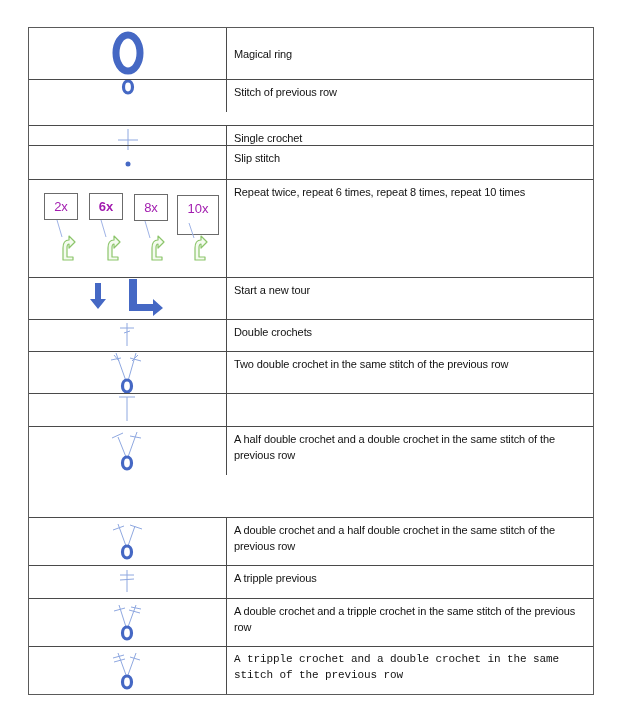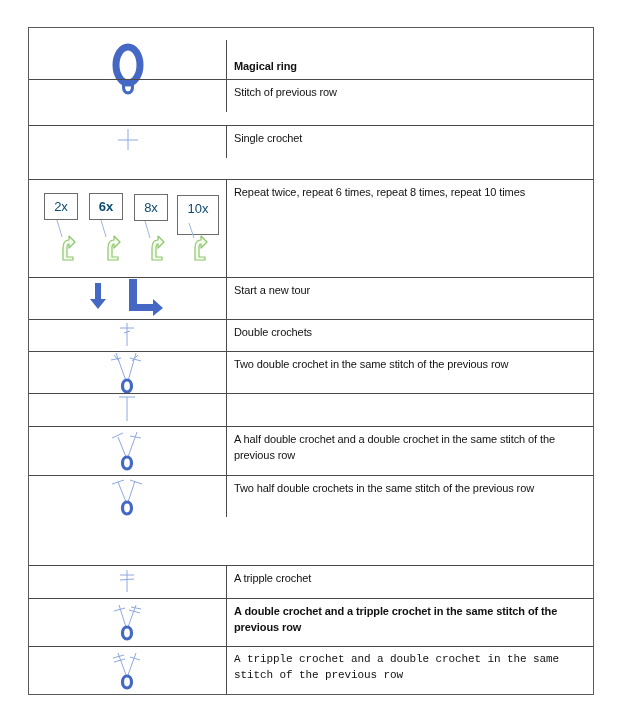--- a/index.html
+++ b/index.html
@@ -9,28 +9,28 @@
          border: 1.5px solid #5a5a5a; box-sizing: border-box; }
   .row { position: absolute; left: 0; width: 100%; border-top: 1.5px solid #4a4a4a; box-sizing: border-box; }
   .row.first { border-top: none; }
   .sym { position: absolute; left: 0; top: 0; width: 198px; height: 100%;
          border-right: 1.5px solid #4a4a4a; box-sizing: border-box; }
   .sym svg { position: absolute; left: 0; top: 0; }
   .desc { position: absolute; left: 205px; top: 4px; width: 350px;
           font-size: 11px; line-height: 16px; color: #111; letter-spacing: -0.1px; }
   .desc.mid { top: 50%; transform: translateY(-50%); }
   .rep-box { position: absolute; border: 1px solid #6b6b6b; background: #fff;
-             font-size: 13px; color: #0c4a6e; text-align: center; box-sizing: border-box; }
+             font-size: 13px; color: #a21caf; text-align: center; box-sizing: border-box; }
 </style>
 </head>
 <body>
 
 <div class="legend-table" style="height:668px;">
 
-  <div class="row first" style="top:12px;height:51px;font-weight:bold;">
+  <div class="row first" style="top:0;height:51px;">
     <div class="sym">
       <svg width="198" height="51">
         <ellipse cx="99" cy="25" rx="12" ry="18" fill="none" stroke="#4568c4" stroke-width="7"></ellipse>
       </svg>
     </div>
     <div class="desc mid">Magical ring</div>
   </div>
 
   <div class="row" style="top:51px;height:33px;">
     <div class="sym">
@@ -44,20 +44,28 @@
   <div class="row" style="top:69px;height:33px;margin-top:28px;">
     <div class="sym">
       <svg width="198" height="33">
         <line x1="99" y1="3" x2="99" y2="24" stroke="#8fa8e0" stroke-width="1"></line>
         <line x1="89" y1="14" x2="109" y2="14" stroke="#8fa8e0" stroke-width="1"></line>
       </svg>
     </div>
     <div class="desc">Single crochet</div>
   </div>
 
+  <div class="row" style="top:117px;height:34px;">
+    <div class="sym">
+      <svg width="198" height="34">
+        <circle cx="99" cy="18" r="2.5" fill="#4568c4"></circle>
+      </svg>
+    </div>
+    <div class="desc">Slip stitch</div>
+  </div>
 
   <div class="row" style="top:151px;height:98px;">
     <div class="sym">
       <div class="rep-box" style="left:15px;top:13px;width:34px;height:27px;line-height:25px;">2x</div>
       <div class="rep-box" style="left:60px;top:13px;width:34px;height:27px;line-height:25px;font-weight:bold;">6x</div>
       <div class="rep-box" style="left:105px;top:14px;width:34px;height:27px;line-height:25px;text-align:center;">8x</div>
       <div class="rep-box" style="left:148px;top:15px;width:42px;height:40px;line-height:26px;">10x</div>
       <svg width="198" height="98" style="pointer-events:none;">
 
         <line x1="28" y1="40" x2="33" y2="57" stroke="#9fb3e6" stroke-width="1"></line>
@@ -127,46 +135,46 @@
         <line x1="97" y1="30" x2="89" y2="10" stroke="#8fa8e0" stroke-width="1"></line>
         <line x1="83" y1="11" x2="94" y2="6" stroke="#8fa8e0" stroke-width="1"></line>
         <line x1="99" y1="30" x2="108" y2="5" stroke="#8fa8e0" stroke-width="1"></line>
         <line x1="101" y1="9" x2="112" y2="11" stroke="#8fa8e0" stroke-width="1"></line>
         <ellipse cx="98" cy="36" rx="4.5" ry="6" fill="none" stroke="#4568c4" stroke-width="3.2"></ellipse>
       </svg>
     </div>
     <div class="desc">A half double crochet and a double crochet in the same stitch of the previous row</div>
   </div>
 
-  <div class="row" style="top:447px;height:42px;">
-    <div class="sym">
-      <svg width="198" height="42">
-        <line x1="97" y1="26" x2="89" y2="6" stroke="#8fa8e0" stroke-width="1"></line>
-        <line x1="83" y1="8" x2="95" y2="4" stroke="#8fa8e0" stroke-width="1"></line>
-        <line x1="99" y1="26" x2="106" y2="5" stroke="#8fa8e0" stroke-width="1"></line>
-        <line x1="101" y1="4" x2="113" y2="8" stroke="#8fa8e0" stroke-width="1"></line>
-        <ellipse cx="98" cy="32" rx="4.5" ry="6" fill="none" stroke="#4568c4" stroke-width="3.2"></ellipse>
-      </svg>
-    </div>
-    <div class="desc">Two half double crochets in the same stitch of the previous row</div>
-  </div>
-
+
+  <div class="row" style="top:489px;height:48px;">
+    <div class="sym">
+      <svg width="198" height="48">
+        <line x1="97" y1="28" x2="89" y2="6" stroke="#8fa8e0" stroke-width="1"></line>
+        <line x1="84" y1="12" x2="95" y2="8" stroke="#8fa8e0" stroke-width="1"></line>
+        <line x1="99" y1="28" x2="106" y2="8" stroke="#8fa8e0" stroke-width="1"></line>
+        <line x1="101" y1="7" x2="113" y2="11" stroke="#8fa8e0" stroke-width="1"></line>
+        <ellipse cx="98" cy="34" rx="4.5" ry="6" fill="none" stroke="#4568c4" stroke-width="3.2"></ellipse>
+      </svg>
+    </div>
+    <div class="desc">A double crochet and a half double crochet in the same stitch of the previous row</div>
+  </div>
 
   <div class="row" style="top:537px;height:33px;">
     <div class="sym">
       <svg width="198" height="33">
         <line x1="98" y1="4" x2="98" y2="26" stroke="#8fa8e0" stroke-width="1"></line>
         <line x1="91" y1="9" x2="105" y2="9" stroke="#8fa8e0" stroke-width="1"></line>
         <line x1="91" y1="14" x2="105" y2="13" stroke="#8fa8e0" stroke-width="1"></line>
       </svg>
     </div>
-    <div class="desc">A tripple crochet</div>
-  </div>
-
-  <div class="row" style="top:570px;height:48px;font-weight:bold;">
+    <div class="desc">A tripple previous</div>
+  </div>
+
+  <div class="row" style="top:570px;height:48px;">
     <div class="sym">
       <svg width="198" height="48">
         <line x1="97" y1="28" x2="90" y2="6" stroke="#8fa8e0" stroke-width="1"></line>
         <line x1="85" y1="12" x2="96" y2="9" stroke="#8fa8e0" stroke-width="1"></line>
         <line x1="99" y1="28" x2="107" y2="6" stroke="#8fa8e0" stroke-width="1"></line>
         <line x1="100" y1="11" x2="111" y2="14" stroke="#8fa8e0" stroke-width="1"></line>
         <line x1="102" y1="8" x2="112" y2="10" stroke="#8fa8e0" stroke-width="1"></line>
         <ellipse cx="98" cy="34" rx="4.5" ry="6" fill="none" stroke="#4568c4" stroke-width="3.2"></ellipse>
       </svg>
     </div>

